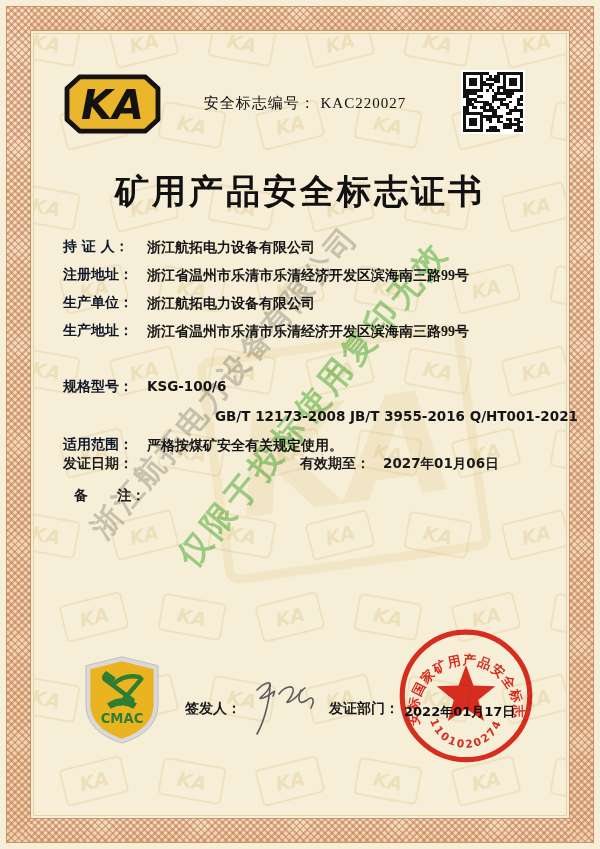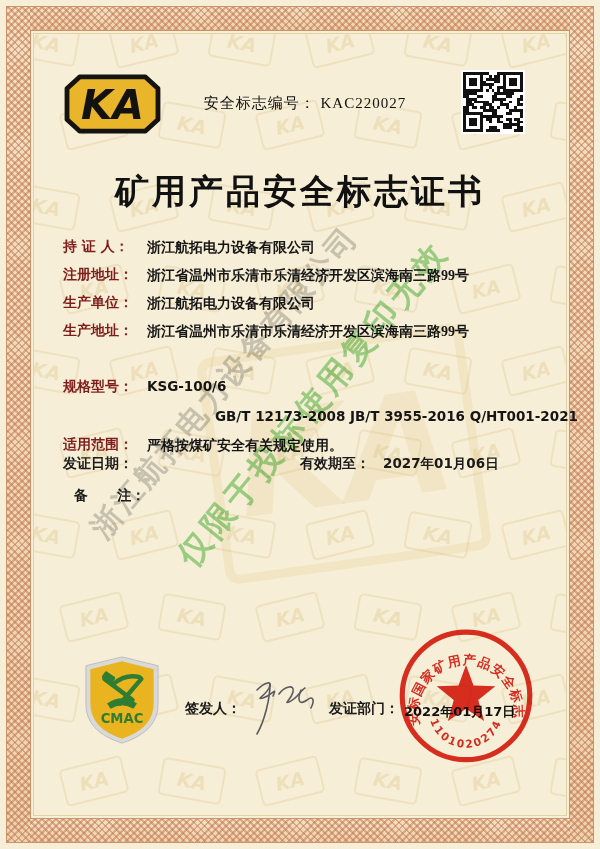--- a/index.html
+++ b/index.html
@@ -41,21 +41,21 @@
   .qr div{background:#fff;} .qr div.on{background:#111;}
 
   
   .title{position:absolute;left:0;right:0;top:169px;text-align:center;z-index:2;
         font-size:34px;font-weight:900;letter-spacing:3px;color:#111;}
 
   
   .fields{position:absolute;left:63px;top:238px;width:480px;height:230px;z-index:2;}
   .field-row{position:absolute;left:0;width:480px;height:24px;}
   .f-label{position:absolute;left:0;top:0;font-family:"DejaVu Sans","Liberation Sans",sans-serif;
-        font-weight:bold;font-size:14px;color:#7f1d1d;white-space:pre;}
+        font-weight:bold;font-size:14px;color:#0f172a;white-space:pre;}
   .f-value{position:absolute;top:1px;font-size:14px;font-weight:bold;color:#151515;white-space:nowrap;}
   .f-value.sans{font-family:"DejaVu Sans","Liberation Sans",sans-serif;font-size:13.5px;top:0;}
   .dates-row{position:absolute;left:63px;top:455px;width:480px;z-index:2;height:22px;}
   .dates-row span{position:absolute;white-space:nowrap;}
   .remark-row{position:absolute;left:74px;top:487px;z-index:2;font-family:"DejaVu Sans",sans-serif;
         font-weight:bold;font-size:14px;white-space:pre;}
 
   
   .statement{position:absolute;left:63px;top:566px;width:476px;z-index:2;
         font-size:13.5px;font-weight:bold;line-height:1.6;text-align:justify;

